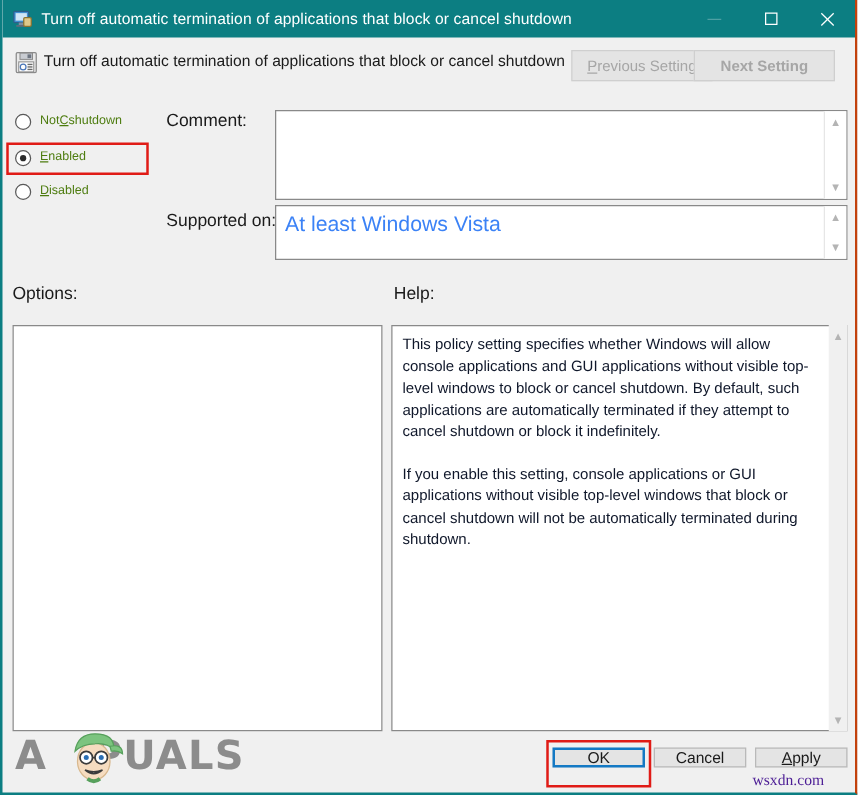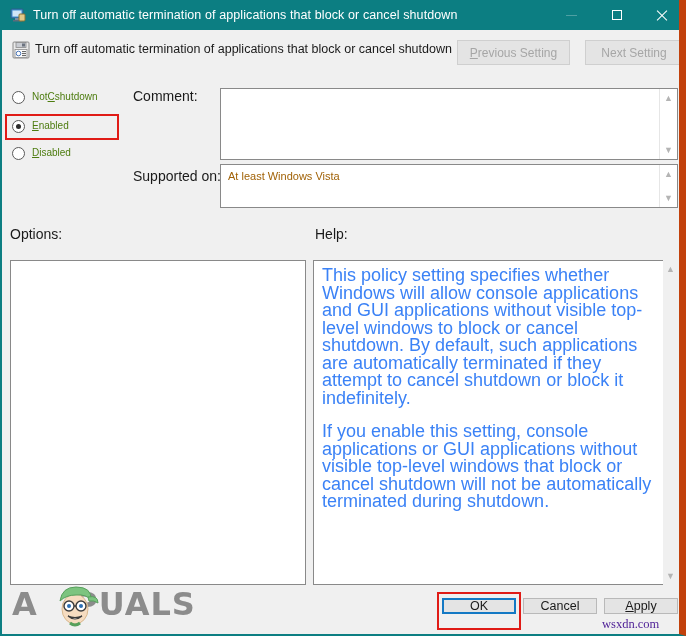--- a/index.html
+++ b/index.html
@@ -11,21 +11,21 @@
     font-family: "Liberation Sans", sans-serif;
   }
   #app {
     position: relative;
     width: 686px;
     height: 636px;
     overflow: hidden;
     background: #f0f0f0;
     box-sizing: border-box;
     border-left: 2px solid #0c7e82;
-    border-right: 7px solid #c2410c;
+    border-right: 2px solid #c2410c;
     border-bottom: 2px solid #0c7e82;
   }
 
   
   .titlebar {
     position: absolute;
     left: 0; top: 0;
     width: 682px;
     height: 30px;
     background: #0c7e82;
@@ -120,21 +120,21 @@
     border: 1px solid #cfcfcf;
     color: #a6a6a6;
     font-size: 12px;
     font-family: "Liberation Sans", sans-serif;
     display: flex;
     align-items: center;
     justify-content: center;
     box-sizing: border-box;
   }
   #btn-prev { left: 455px; width: 113px; }
-  #btn-next { left: 583px; width: 98px; }
+  #btn-next { left: 553px; width: 113px; font-weight: bold; }
   .nav-btn .mn { text-decoration: underline; }
 
   
   .radio-row {
     position: absolute;
     left: 10px;
     display: flex;
     align-items: flex-start;
     font-size: 10px;
     color: #4d7c0f;
@@ -192,22 +192,22 @@
   }
   #box-comment      { left: 218px; top: 88px;  width: 458px; height: 72px; }
   #box-supported-on { left: 218px; top: 164px; width: 458px; height: 44px; }
   #box-options      { left: 8px;   top: 260px; width: 296px; height: 325px; }
   #box-help         { left: 311px; top: 260px; width: 365px; height: 325px; }
 
   .box-text {
     position: absolute;
     left: 7px; top: 5px;
     right: 20px;
-    font-size: 11px;
-    color: #a16207;
+    font-size: 17px;
+    color: #3b82f6;
   }
 
   
   .sb {
     position: absolute;
     top: 0; right: 0;
     bottom: 0;
     width: 17px;
     background: #ffffff;
     border-left: 1px solid #e6e6e6;
@@ -232,23 +232,23 @@
     left: 661px; top: 260px;
     width: 15px; height: 325px;
     background: #f0f0f0;
   }
   #help-scroll .sb-arrow { left: 0; width: 15px; }
 
   .help-body {
     position: absolute;
     left: 8px; top: 6px;
     width: 338px;
-    font-size: 18px;
+    font-size: 12px;
     line-height: 17.5px;
-    color: #3b82f6;
+    color: #0f172a;
   }
   .help-body p { margin: 0 0 16px 0; }
 
   
   .footer-btn {
     position: absolute;
     top: 598px;
     height: 16px;
     background: #e4e4e4;
     border: 1px solid #b9b9b9;

